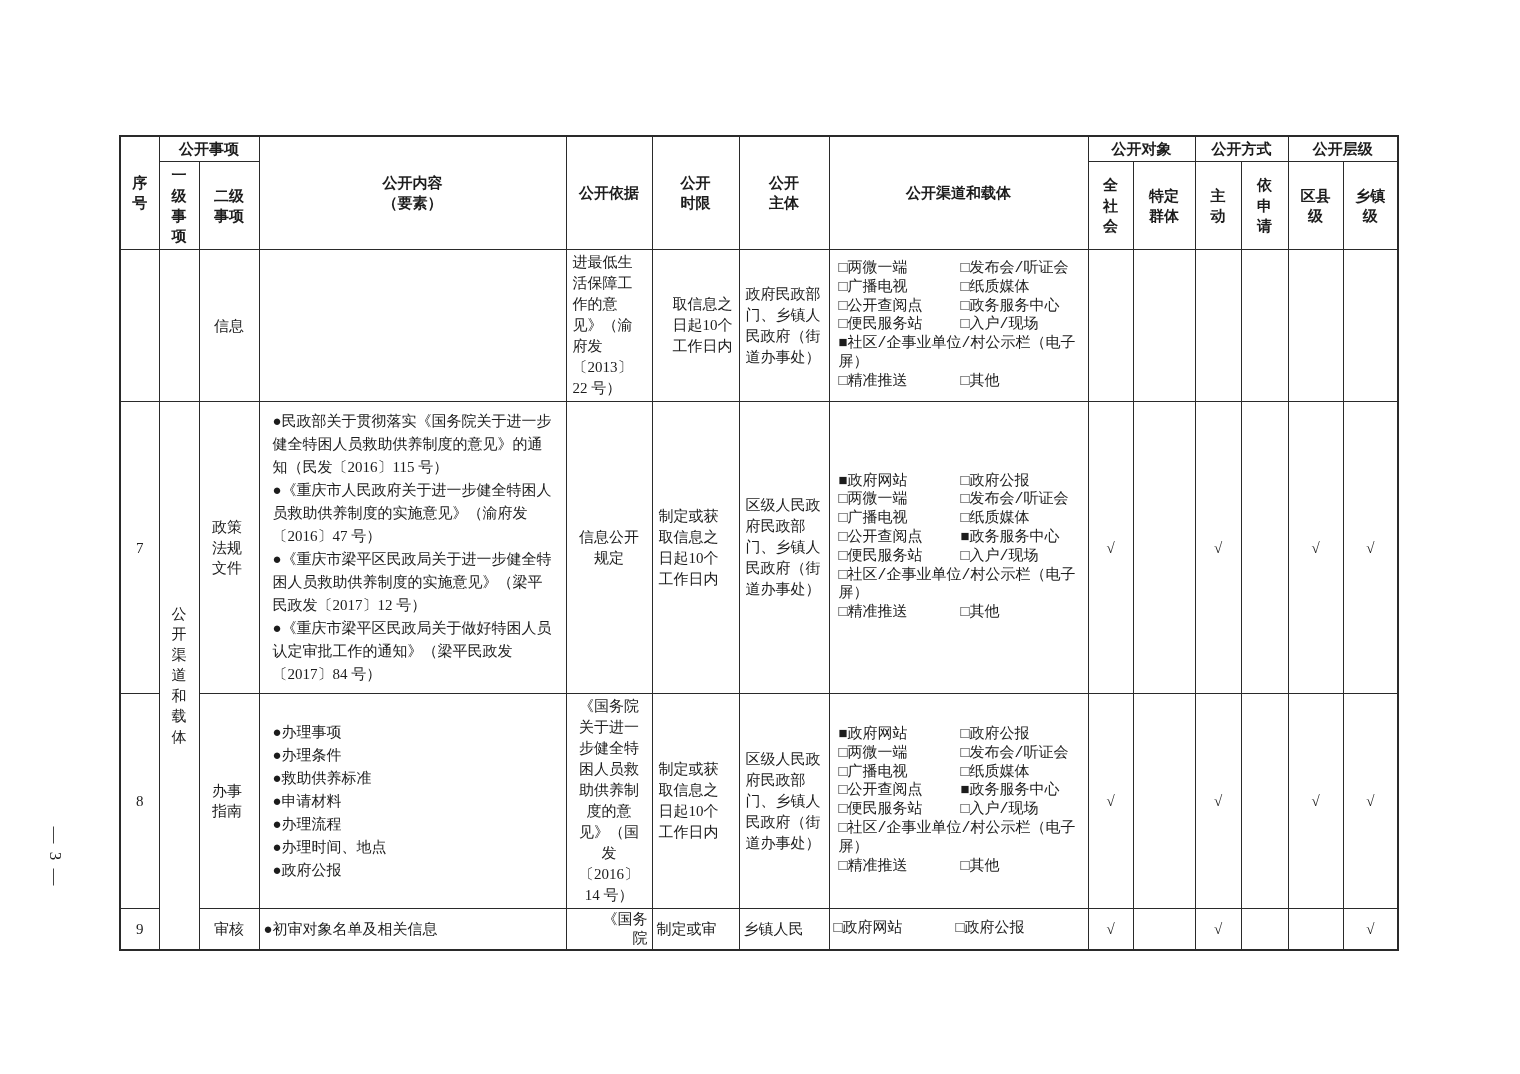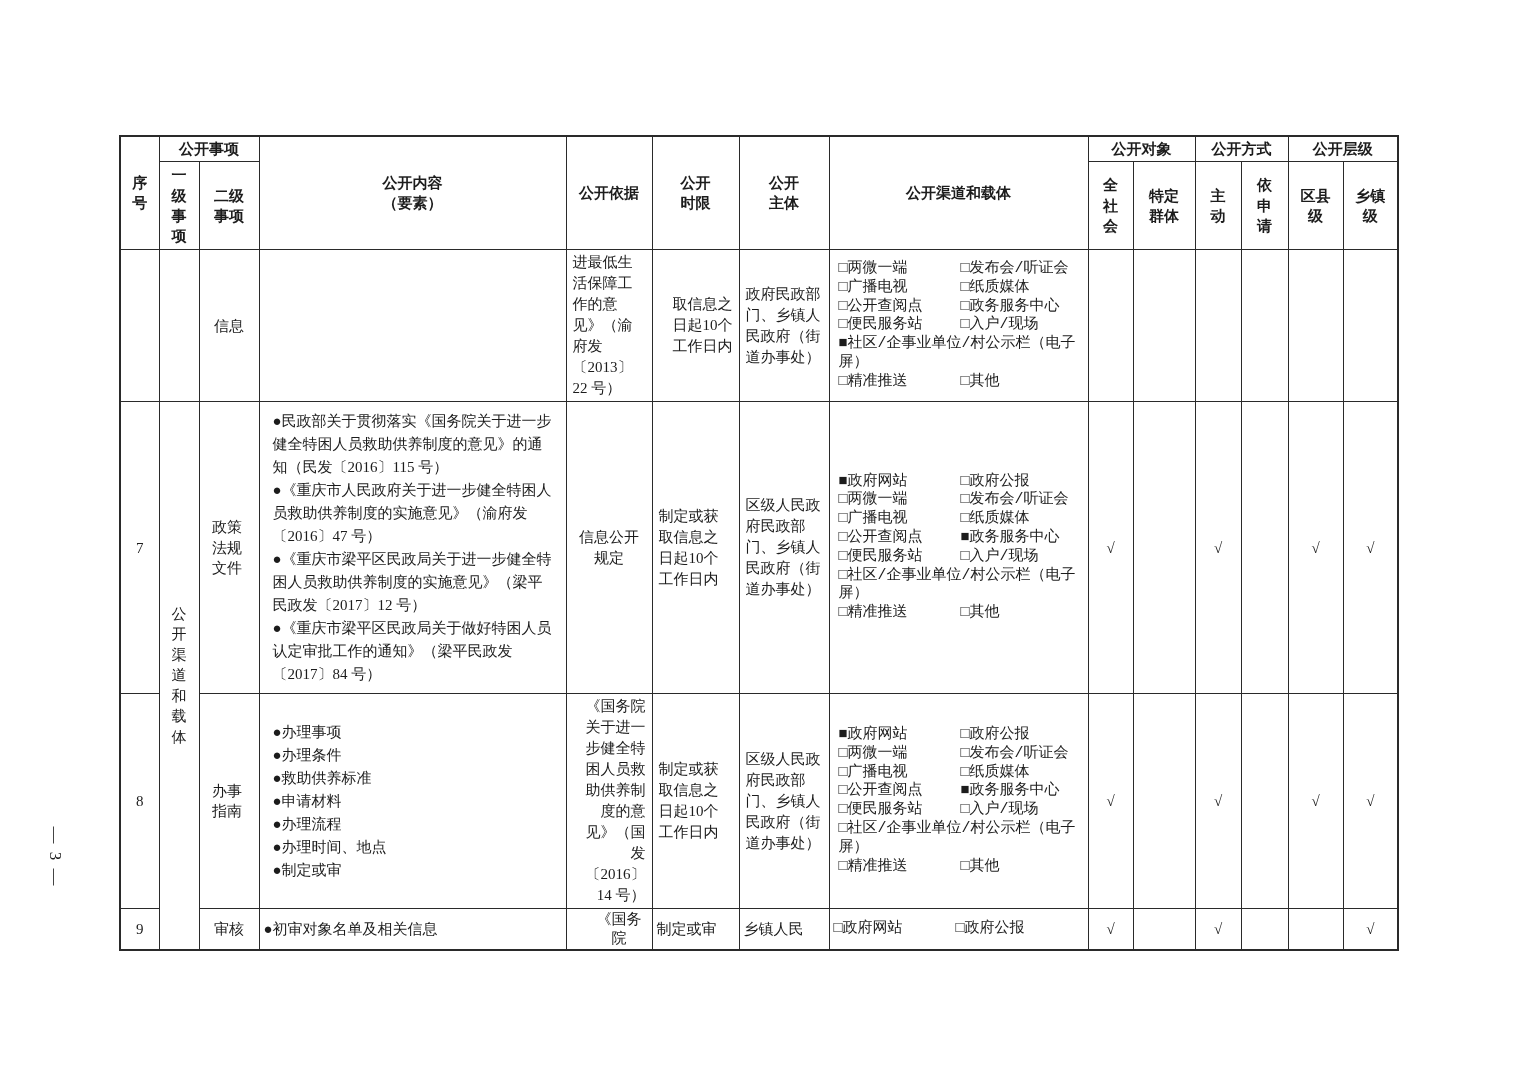--- a/index.html
+++ b/index.html
@@ -194,23 +194,23 @@
     <tr class="r8">
       <td>8</td>
       <td><span class="w2" style="text-align:left;">办事指南</span></td>
       <td class="content">
         <div class="bullet">●办理事项</div>
         <div class="bullet">●办理条件</div>
         <div class="bullet">●救助供养标准</div>
         <div class="bullet">●申请材料</div>
         <div class="bullet">●办理流程</div>
         <div class="bullet">●办理时间、地点</div>
-        <div class="bullet">●制定或审</div>
-      </td>
-      <td class="smallcol" style="text-align:right;">《国务院关于进一步健全特困人员救助供养制度的意见》（国发〔2016〕14 号）</td>
+        <div class="bullet">●政府公报</div>
+      </td>
+      <td class="smallcol" style="text-align:center;">《国务院关于进一步健全特困人员救助供养制度的意见》（国发〔2016〕14 号）</td>
       <td class="smallcol" style="text-align:left;">制定或获取信息之日起10个工作日内</td>
       <td class="smallcol" style="text-align:left;">区级人民政府民政部门、乡镇人民政府（街道办事处）</td>
       <td class="channels">
         <div class="ch-grid">
           <span>■政府网站</span>
           <span>□政府公报</span>
           <span>□两微一端</span>
           <span>□发布会/听证会</span>
           <span>□广播电视</span>
           <span>□纸质媒体</span>
@@ -230,21 +230,21 @@
       <td class="check">√</td>
       <td class="check">√</td>
     </tr>
 
     <tr class="r9">
       <td class="vtop">9</td>
       <td class="vtop">审核</td>
       <td class="content vtop">
         <div class="bullet">●初审对象名单及相关信息</div>
       </td>
-      <td class="smallcol vtop" style="text-align:center;padding-left:24px;">《国务院</td>
+      <td class="smallcol vtop" style="text-align:right;padding-left:24px;">《国务院</td>
       <td class="smallcol vtop" style="text-align:left;margin-top:36px;">制定或审</td>
       <td class="smallcol vtop" style="text-align:left;">乡镇人民</td>
       <td class="channels vtop">
         <div class="ch-grid">
           <span>□政府网站</span>
           <span>□政府公报</span>
         </div>
       </td>
       <td class="check vtop">√</td>
       <td class="check vtop"></td>

